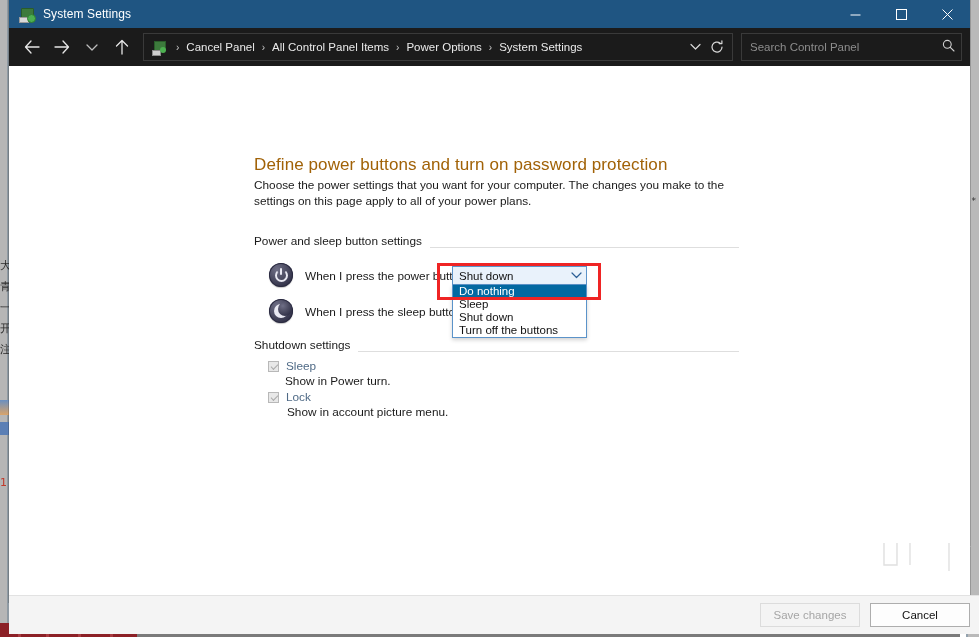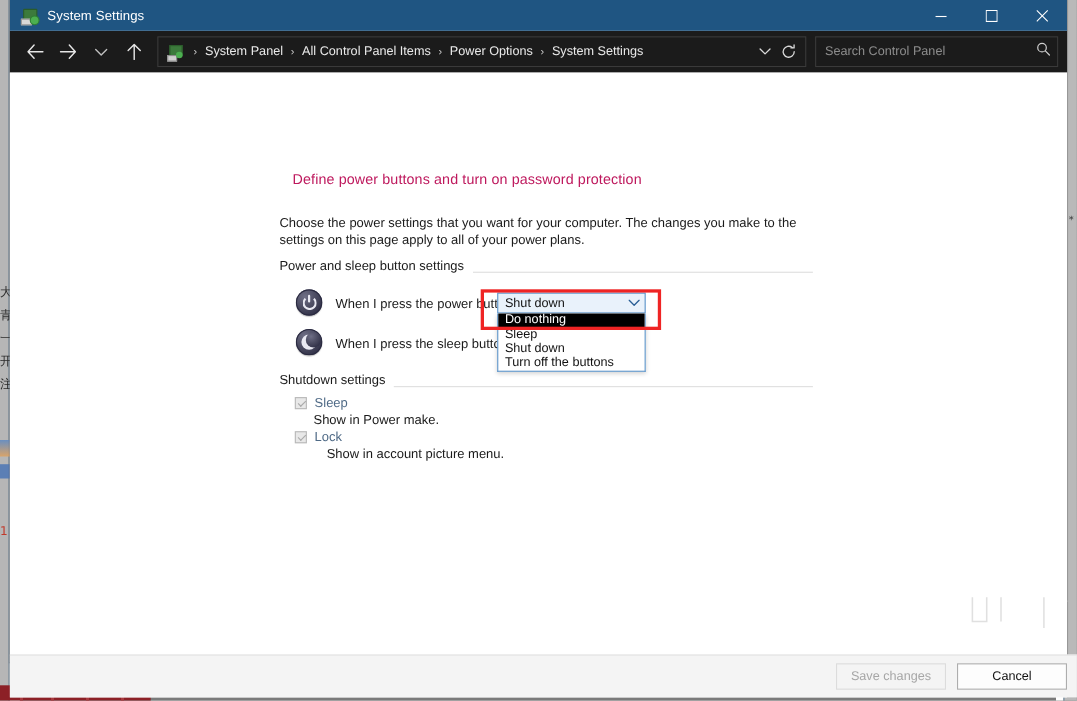--- a/index.html
+++ b/index.html
@@ -148,24 +148,24 @@
   .searchbox input::placeholder { color:#8d8d8d; }
   .search-ico { color:#cfcfcf; }
 
   
   .content {
     position: relative; height: 568px; background: #ffffff;
     padding-left: 236px;
   }
   .h1 {
     position:absolute; left:245px; top:89px;
-    font-size: 13px; color: #be185d; letter-spacing: .1px; margin-left: 12px;
+    font-size: 17px; color: #a16207; letter-spacing: .1px;
   }
   .para {
-    position:absolute; left:245px; top:128px; width: 476px;
+    position:absolute; left:245px; top:111px; width: 476px;
     font-size: 11.8px; color: #1a1a1a; line-height: 16px;
   }
   .uaclink {
     position:absolute; left:245px; top:143px;
     display:flex; align-items:center; gap:6px;
   }
   .shield { width:14px; height:14px; position:relative; flex:none; }
   .shield svg { display:block; }
   .uaclink a {
     color:#1b5ea6; font-size:11.8px; text-decoration:none;
@@ -226,21 +226,21 @@
     width:20px; display:flex; align-items:center; justify-content:center; color:#2a5f96;
   }
   .droplist {
     position:absolute; left:443px; top:219px; width:135px;
     border:1px solid #5b93c9; border-top:none; background:#ffffff;
     box-sizing:border-box; box-shadow:0 2px 4px rgba(0,0,0,.18);
   }
   .dropitem {
     height:13px; line-height:13px; padding:0 0 0 6px; font-size:11.5px; color:#111;
   }
-  .dropitem.sel { background:#000000; color:#ffffff; }
+  .dropitem.sel { background:#0369a1; color:#ffffff; }
 
   .redbox {
     position:absolute; left:428px; top:197px; width:164px; height:37px;
     border:3px solid #ef2424; box-sizing:border-box; pointer-events:none;
   }
 
   
   .cbrow { position:absolute; display:flex; align-items:center; gap:7px; }
   .cbox {
     width:11px; height:11px; box-sizing:border-box;
@@ -354,21 +354,21 @@
         </svg>
       </div>
 
       <div class="addressbar">
         <div class="crumb-ico">
           <div class="scr"></div>
             <div class="base"></div>
             <div class="grn"></div>
         </div>
         <span class="crumb-sep">›</span>
-        <span class="crumb">System Panel</span>
+        <span class="crumb">Cancel Panel</span>
         <span class="crumb-sep">›</span>
         <span class="crumb">All Control Panel Items</span>
         <span class="crumb-sep">›</span>
         <span class="crumb">Power Options</span>
         <span class="crumb-sep">›</span>
         <span class="crumb last">System Settings</span>
         <span class="addr-spacer"></span>
         <span class="addr-chev">
           <svg width="11" height="8" viewBox="0 0 11 8">
             <path d="M1 1.5 L5.5 6 L10 1.5" stroke="#d8d8d8" stroke-width="1.2" fill="none" stroke-linecap="round" stroke-linejoin="round"></path>
@@ -430,27 +430,27 @@
 
       <div class="grouphdr" style="left:245px; top:272px; width:485px;">
         <span>Shutdown settings</span>
         <span class="line" style="width:392px;"></span>
       </div>
 
       <div class="cbrow" style="left:259px; top:293px;">
         <span class="cbox"></span>
         <span class="cblabel">Sleep</span>
       </div>
-      <div class="cbsub" style="left:276px; top:308px;">Show in Power make.</div>
+      <div class="cbsub" style="left:276px; top:308px;">Show in Power turn.</div>
 
       <div class="cbrow" style="left:259px; top:324px;">
         <span class="cbox"></span>
         <span class="cblabel">Lock</span>
       </div>
-      <div class="cbsub" style="left:288px; top:339px;">Show in account picture menu.</div>
+      <div class="cbsub" style="left:278px; top:339px;">Show in account picture menu.</div>
 
       <div class="wm-url">www.chiphell.com</div>
       <div class="wm-logo">
         <svg viewBox="0 0 104 112" width="104" height="112">
           <g fill="none" stroke="#ffffff" stroke-width="7" stroke-linecap="square" opacity="0.95">
             <path d="M20 22 V44 H33 V22"></path>
             <path d="M33 33 H46"></path>
             <path d="M46 22 V44"></path>
             <path d="M59 22 V44"></path>
             <path d="M72 22 V44"></path>

